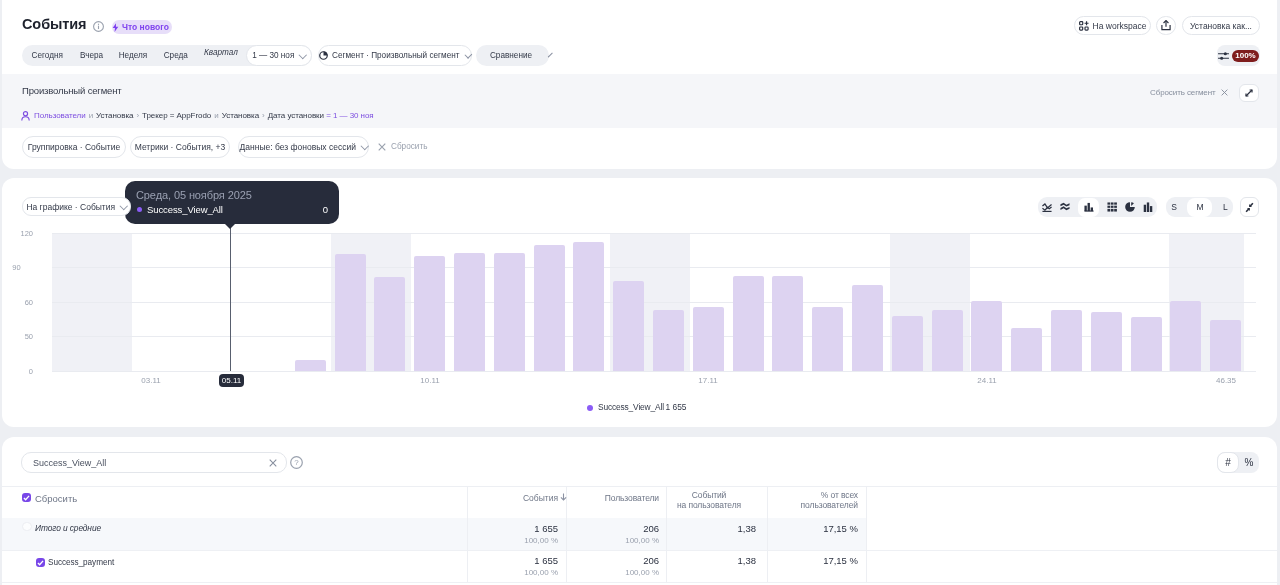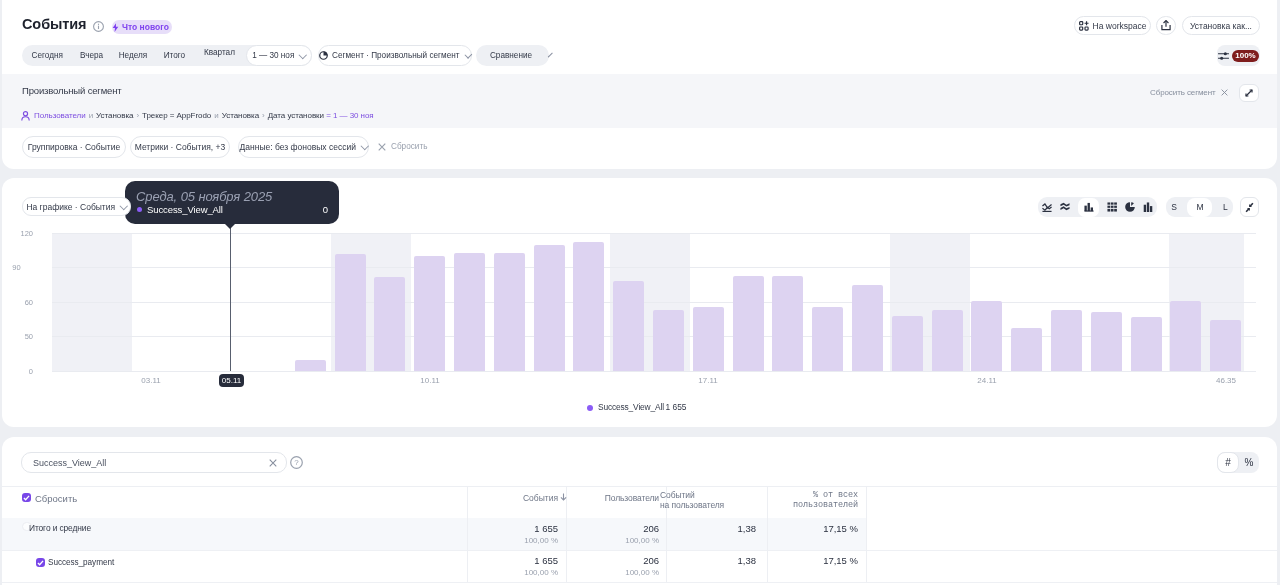--- a/index.html
+++ b/index.html
@@ -47,22 +47,22 @@
         <path d="M2.8 3.2 L5.5 0.6 L8.2 3.2"></path>
       </g>
     </svg>
   </div>
 <div class="pill" style="left:1182px;top:16px;width:78px;height:19px;justify-content:center;font-size:8.5px;">Установка как...</div>
 
 <div class="abs" style="left:22px;top:45px;width:290px;height:21px;background:#eef0f4;border-radius:11px;"></div>
 <div class="abs" style="left:31.5px;top:45px;height:21px;display:flex;align-items:center;font-size:8.2px;color:#333948;">Сегодня</div>
 <div class="abs" style="left:80px;top:45px;height:21px;display:flex;align-items:center;font-size:8.2px;color:#333948;">Вчера</div>
 <div class="abs" style="left:118.7px;top:45px;height:21px;display:flex;align-items:center;font-size:8.2px;color:#333948;">Неделя</div>
-<div class="abs" style="left:163.7px;top:45px;height:21px;display:flex;align-items:center;font-size:8.2px;color:#333948;">Итого</div>
-<div class="abs" style="left:204px;top:45px;height:14px;display:flex;align-items:center;font-size:8.2px;color:#333948;">Квартал</div>
+<div class="abs" style="left:163.7px;top:45px;height:21px;display:flex;align-items:center;font-size:8.2px;color:#333948;">Среда</div>
+<div class="abs" style="left:204px;top:45px;height:14px;display:flex;align-items:center;font-size:8.2px;color:#333948;font-style:italic;">Квартал</div>
 <div class="pill" style="left:246px;top:45px;width:66px;height:21px;justify-content:center;font-size:8.2px;">1 — 30 ноя<span class="chev"></span></div>
 <div class="pill" style="left:318px;top:45px;width:154px;height:21px;justify-content:center;font-size:8.2px;">
  <svg width="9" height="9" viewBox="0 0 11 11" style="margin-right:4px;">
       <circle cx="5.5" cy="5.5" r="4.6" fill="none" stroke="#2b3140" stroke-width="1.5"></circle>
       <path d="M5.5 5.5 L5.5 0.7 A4.8 4.8 0 0 1 10.3 5.5 Z" fill="#2b3140"></path>
     </svg>
  Сегмент · Произвольный сегмент<span class="chev"></span></div>
 <div class="graypill" style="left:476px;top:45px;width:73px;height:21px;justify-content:center;font-size:8.2px;gap:12px;">
  <svg width="10" height="9" viewBox="0 0 11 10" style="margin-right:4px;">
       <g fill="none" stroke="#2b3140" stroke-width="1.3">
@@ -173,21 +173,21 @@
 
 <div class="abs" style="left:131px;top:376px;width:40px;text-align:center;font-size:8px;color:#9aa1ae;">03.11</div>
 <div class="abs" style="left:219px;top:374px;width:25px;height:13px;background:#272c3b;border-radius:4px;color:#fff;font-size:8px;display:flex;align-items:center;justify-content:center;">05.11</div>
 <div class="abs" style="left:410px;top:376px;width:40px;text-align:center;font-size:8px;color:#9aa1ae;">10.11</div>
 <div class="abs" style="left:688px;top:376px;width:40px;text-align:center;font-size:8px;color:#9aa1ae;">17.11</div>
 <div class="abs" style="left:967px;top:376px;width:40px;text-align:center;font-size:8px;color:#9aa1ae;">24.11</div>
 <div class="abs" style="left:1206px;top:376px;width:40px;text-align:center;font-size:8px;color:#9aa1ae;">46.35</div>
 
 <div class="abs" style="left:230px;top:228px;width:1px;height:143px;background:#585f6e;"></div>
 <div class="abs" style="left:125px;top:181px;width:214px;height:43px;background:#272c3b;border-radius:10px;">
- <div style="position:absolute;left:11px;top:8px;font-size:13px;letter-spacing:-0.1px;color:#9aa0b2;font-style:italic;">Среда, 05 ноября 2025</div>
+ <div style="position:absolute;left:11px;top:8px;font-size:11px;letter-spacing:-0.1px;color:#9aa0b2;">Среда, 05 ноября 2025</div>
  <div style="position:absolute;left:12px;top:23px;width:191px;display:flex;align-items:center;">
    <span style="width:5px;height:5px;border-radius:50%;background:#8b5cf6;margin-right:5px;flex:none;"></span>
    <span style="font-size:9.5px;letter-spacing:-0.1px;color:#fff;">Success_View_All</span>
    <span style="font-size:9.5px;color:#fff;margin-left:auto;">0</span>
  </div>
  <div style="position:absolute;left:99px;top:42px;width:0;height:0;border-left:6px solid transparent;border-right:6px solid transparent;border-top:6px solid #272c3b;"></div>
 </div>
 
 <div class="pill" style="left:22px;top:197px;width:109px;height:19px;justify-content:center;border-radius:9px;">На графике · События<span class="chev"></span></div>
 
@@ -288,25 +288,25 @@
   </svg>
 <div class="abs" style="left:35px;top:492.5px;font-size:9.5px;color:#6e7687;">Сбросить</div>
 <div class="abs" style="left:460px;top:493px;width:98px;text-align:right;font-size:8.5px;color:#6e7687;">События</div>
 <svg class="abs" style="left:560px;top:493px;" width="7" height="8" viewBox="0 0 7 8">
     <g stroke="#8c93a3" stroke-width="1.1" fill="none">
       <path d="M3.5 0.5 V6.8"></path>
       <path d="M0.9 4.4 L3.5 7 L6.1 4.4"></path>
     </g>
   </svg>
 <div class="abs" style="left:560px;top:493px;width:99px;text-align:right;font-size:8.5px;letter-spacing:-0.1px;color:#6e7687;">Пользователи</div>
-<div class="abs" style="left:660px;top:491px;width:98px;text-align:left;font-size:8.5px;letter-spacing:-0.1px;color:#6e7687;line-height:9.5px;">Событий<br>на пользователя</div>
-<div class="abs" style="left:760px;top:491px;width:98px;text-align:right;font-size:8.5px;letter-spacing:-0.1px;color:#6e7687;line-height:9.5px;font-family:Liberation Mono, monospace;">% от всех<br>пользователей</div>
+<div class="abs" style="left:660px;top:491px;width:98px;text-align:center;font-size:8.5px;letter-spacing:-0.1px;color:#6e7687;line-height:9.5px;">Событий<br>на пользователя</div>
+<div class="abs" style="left:760px;top:491px;width:98px;text-align:right;font-size:8.5px;letter-spacing:-0.1px;color:#6e7687;line-height:9.5px;">% от всех<br>пользователей</div>
 
 <div class="abs" style="left:22px;top:521.5px;width:9.5px;height:9.5px;border:1px solid #eceef2;border-radius:50%;background:#fcfdfe;"></div>
-<div class="abs" style="left:29px;top:522.5px;font-size:8.4px;letter-spacing:-0.1px;color:#333948;">Итого и средние</div>
+<div class="abs" style="left:35px;top:522.5px;font-size:8.4px;letter-spacing:-0.1px;color:#333948;font-style:italic;">Итого и средние</div>
 <div class="abs" style="left:460px;top:523px;width:98px;text-align:right;font-size:9.5px;color:#2b3140;">1 655</div>
 <div class="abs" style="left:460px;top:536px;width:98px;text-align:right;font-size:8px;color:#9aa1ae;">100,00 %</div>
 <div class="abs" style="left:560px;top:523px;width:99px;text-align:right;font-size:9.5px;color:#2b3140;">206</div>
 <div class="abs" style="left:560px;top:536px;width:99px;text-align:right;font-size:8px;color:#9aa1ae;">100,00 %</div>
 <div class="abs" style="left:660px;top:523px;width:96px;text-align:right;font-size:9.5px;color:#2b3140;">1,38</div>
 <div class="abs" style="left:760px;top:523px;width:98px;text-align:right;font-size:9.5px;color:#2b3140;">17,15 %</div>
 
 <div class="abs" style="left:35.5px;top:557.5px;width:9.8px;height:9.8px;background:#7847e8;border-radius:3px;"></div>
 <svg class="abs" style="left:37px;top:559.5px;" width="7" height="6" viewBox="0 0 8 7">
     <path d="M1 3.5 L3 5.5 L7 1" stroke="#fff" stroke-width="1.6" fill="none"></path>

